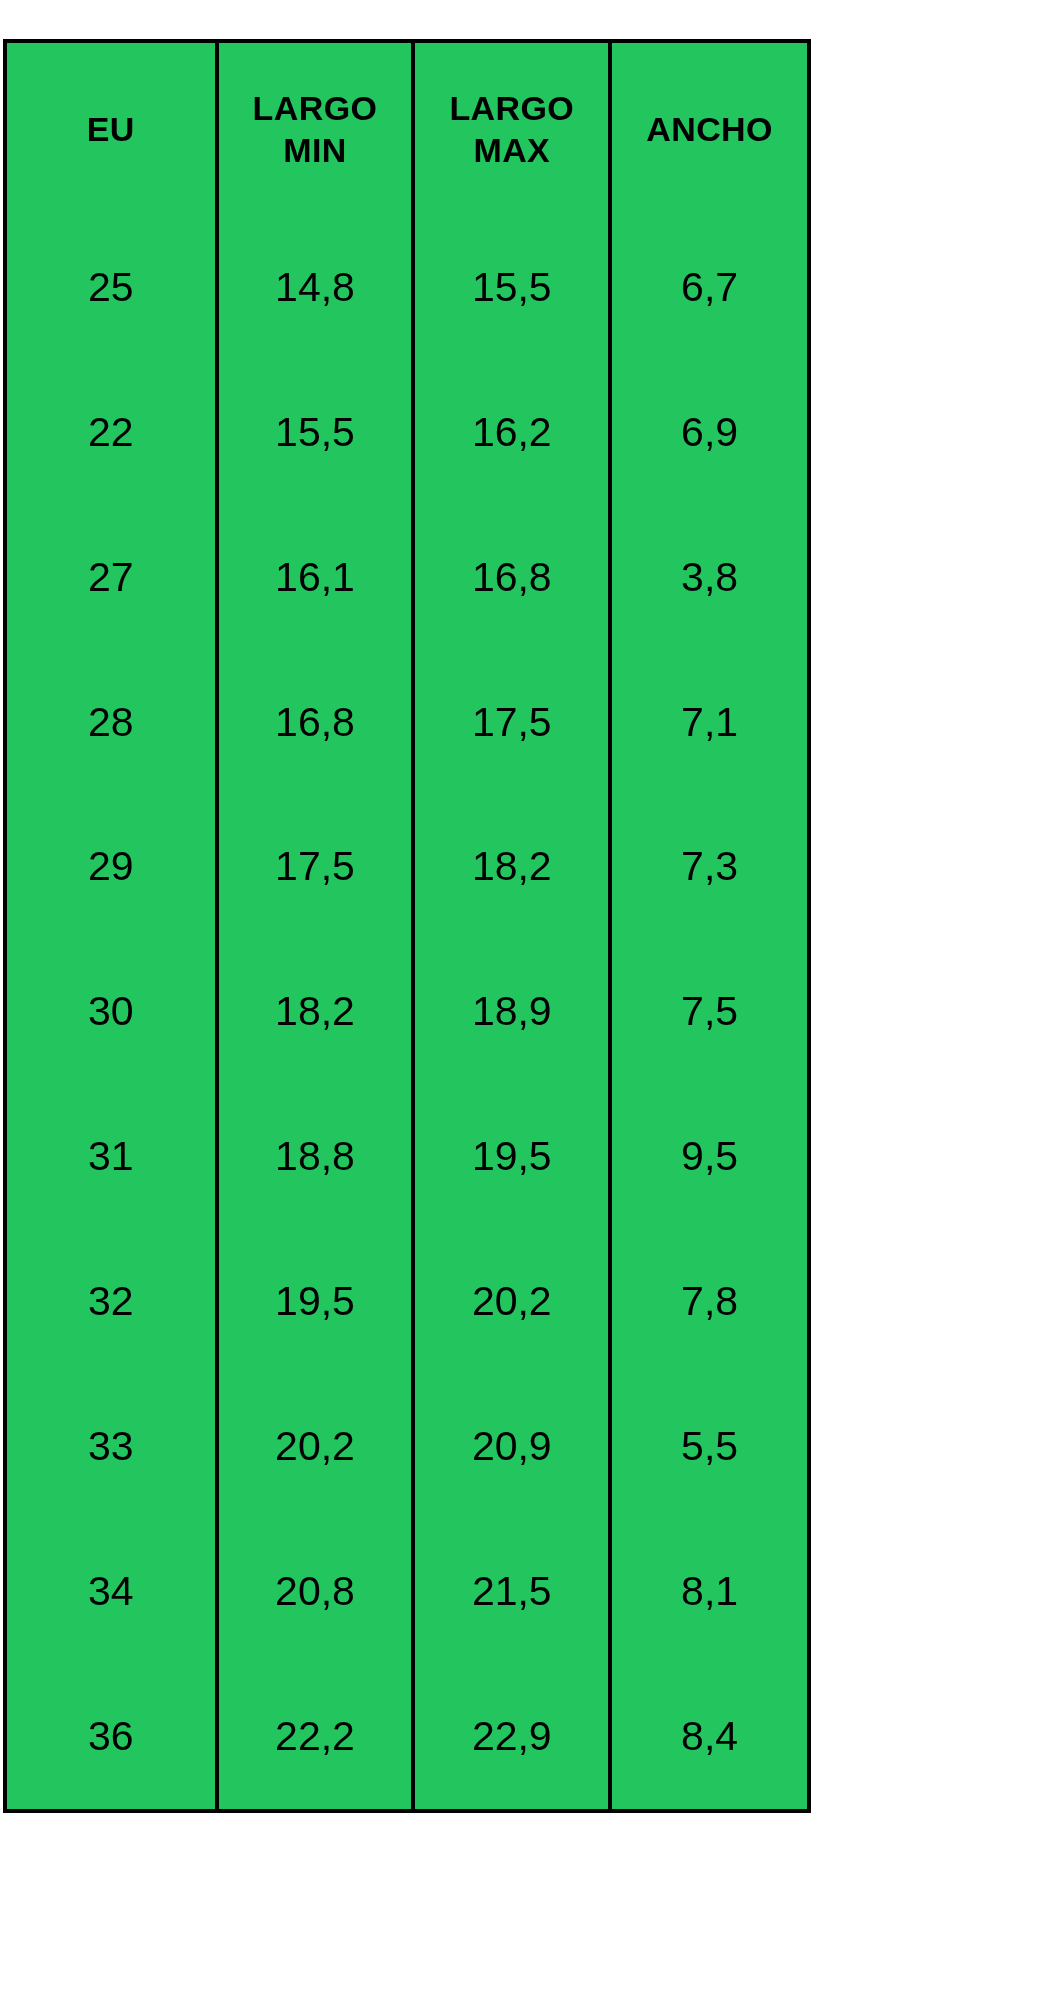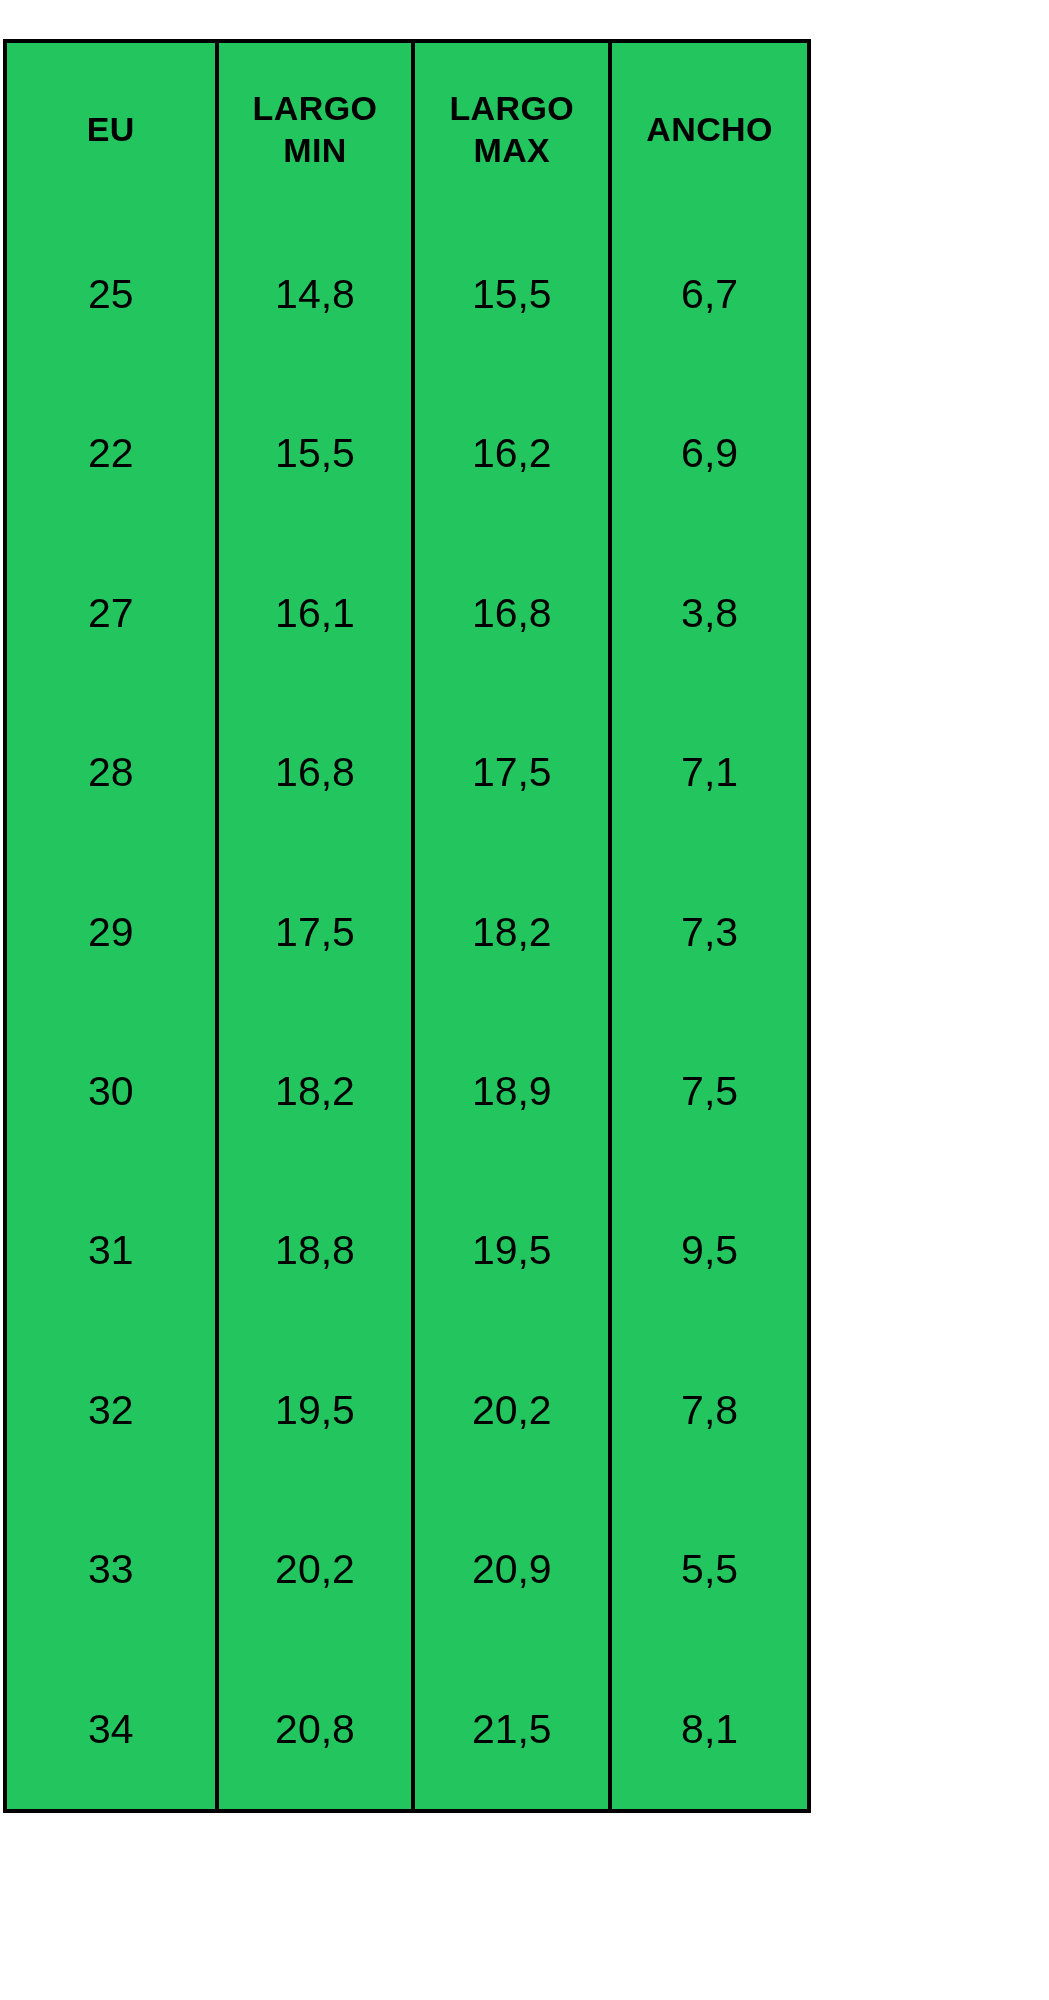--- a/index.html
+++ b/index.html
@@ -159,16 +159,22 @@
           <td>20,2</td>
           <td>20,9</td>
           <td>5,5</td>
         </tr>
         <tr>
           <td>34</td>
           <td>20,8</td>
           <td>21,5</td>
           <td>8,1</td>
         </tr>
+        <tr>
+          <td>36</td>
+          <td>22,2</td>
+          <td>22,9</td>
+          <td>8,4</td>
+        </tr>
       </tbody>
     </table>
   </div>
 </div>
 
 </body></html>

